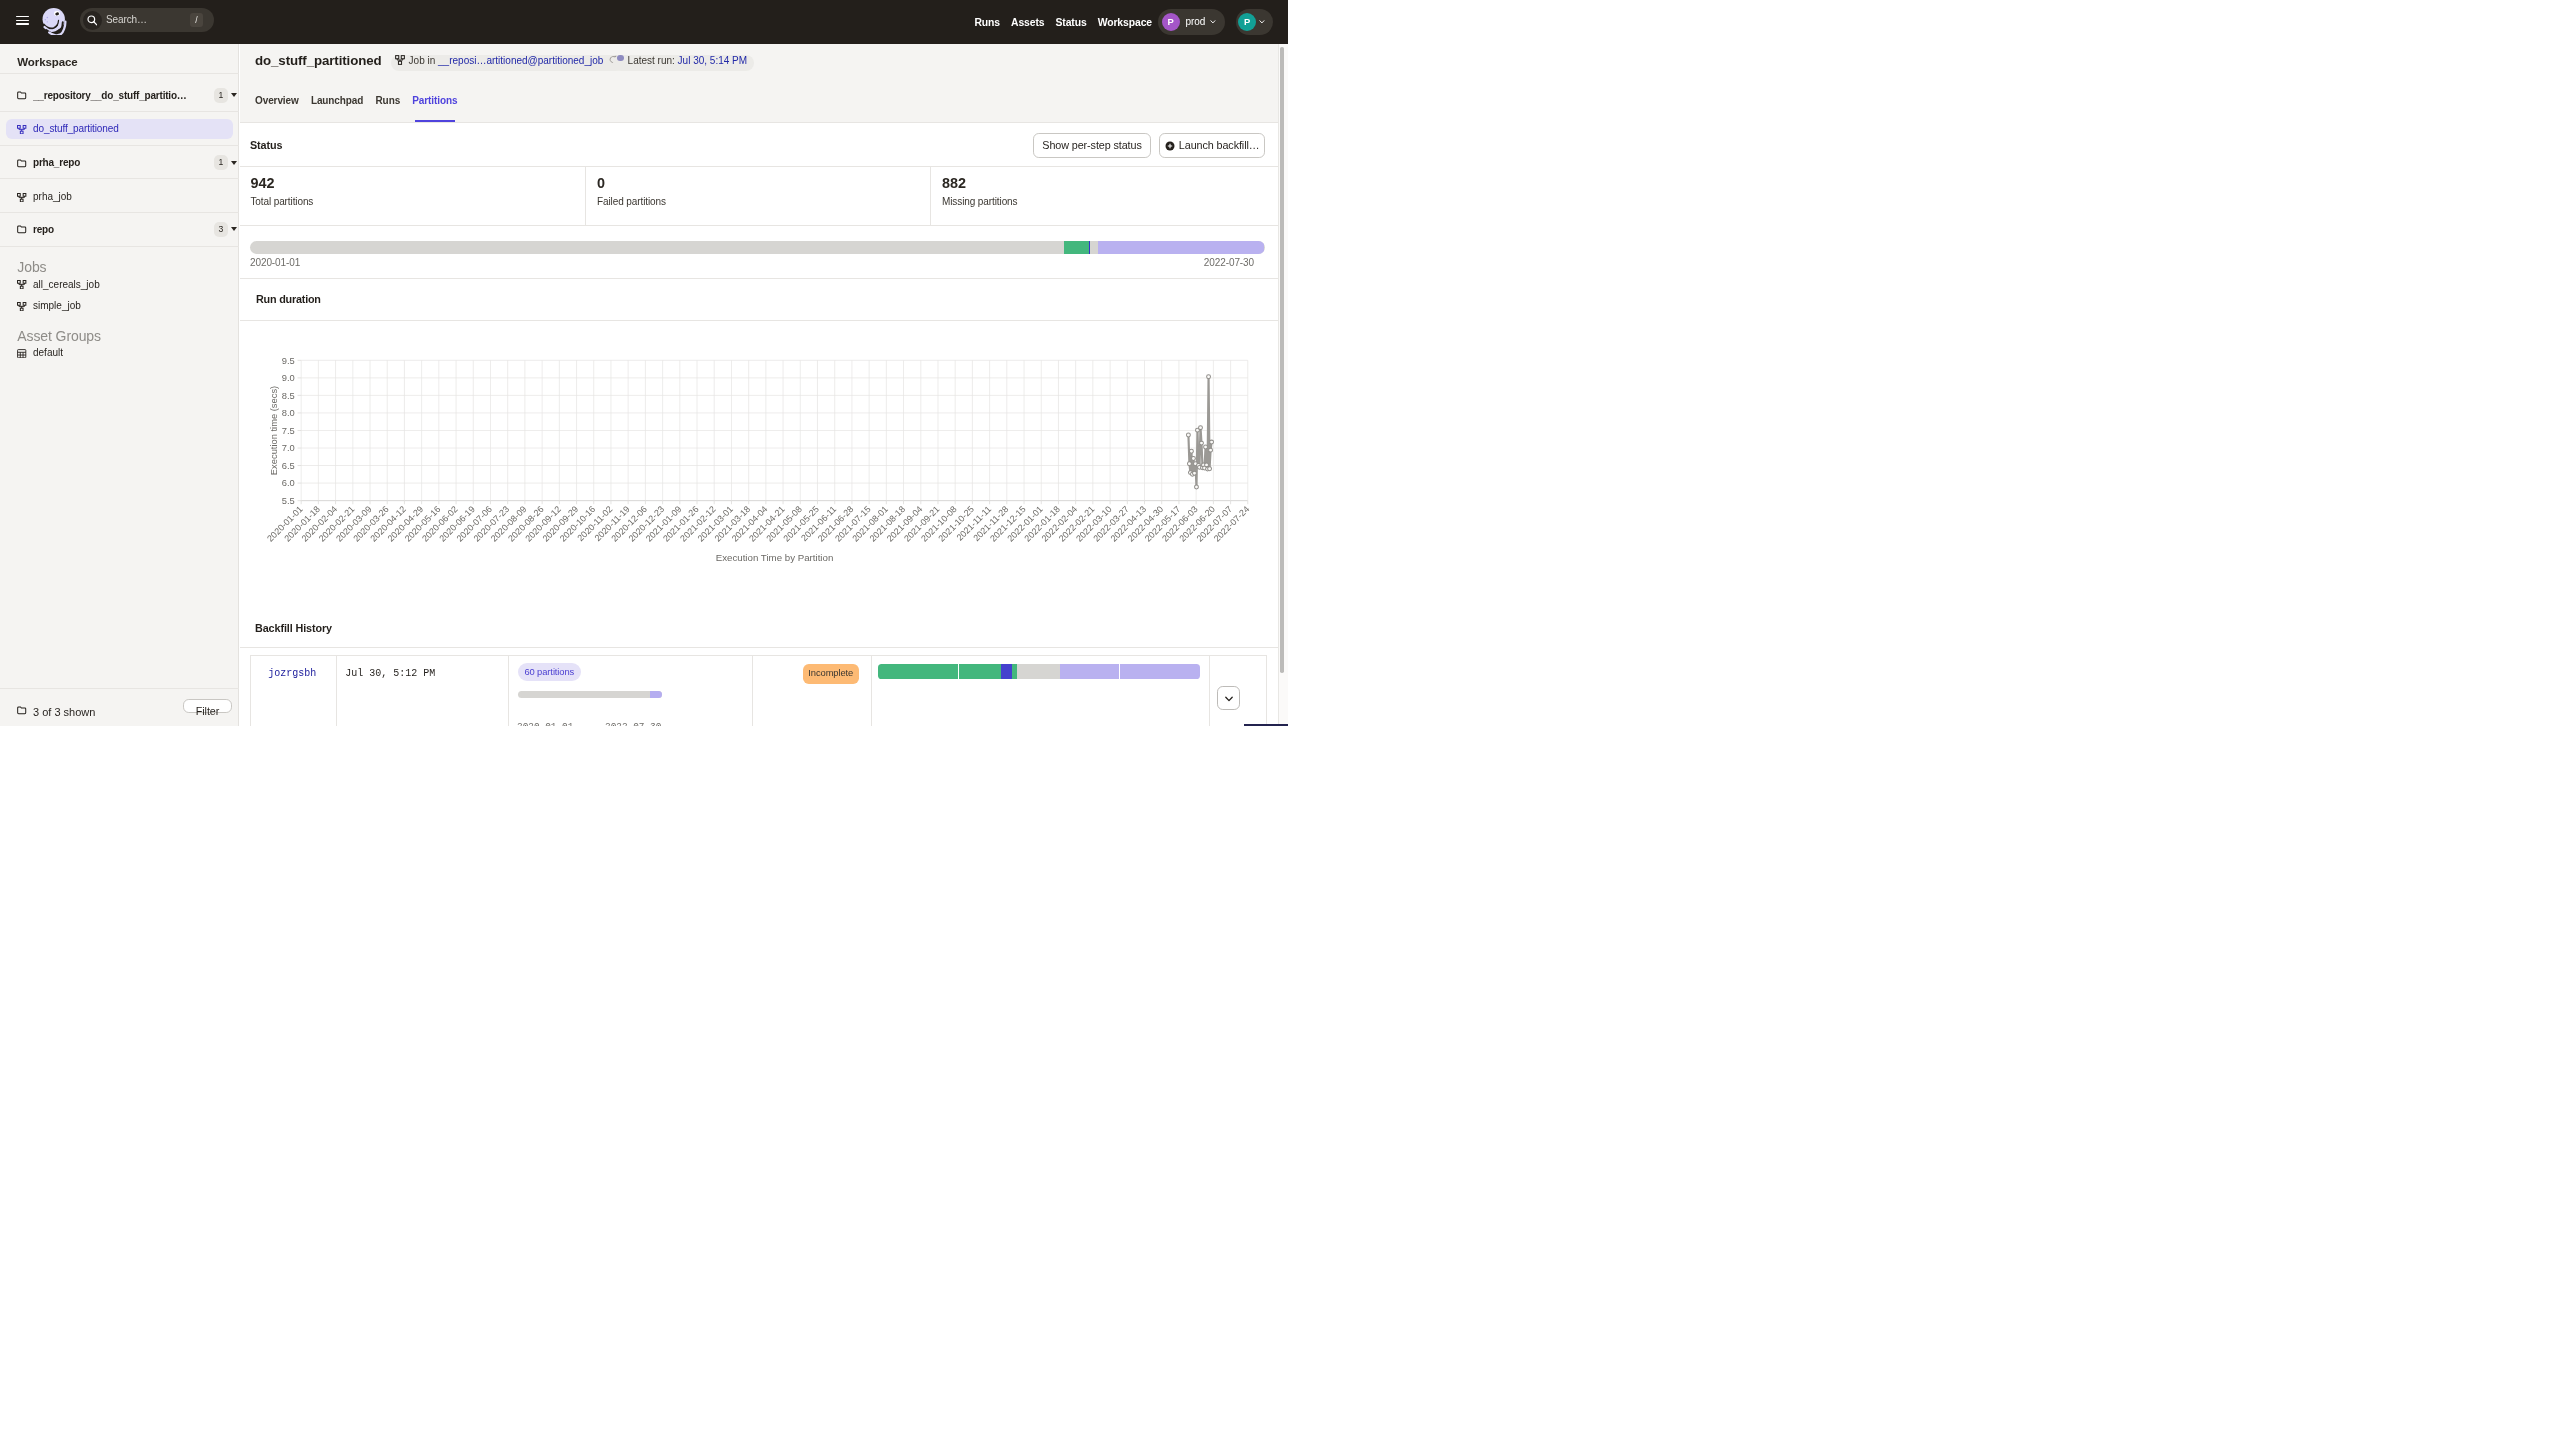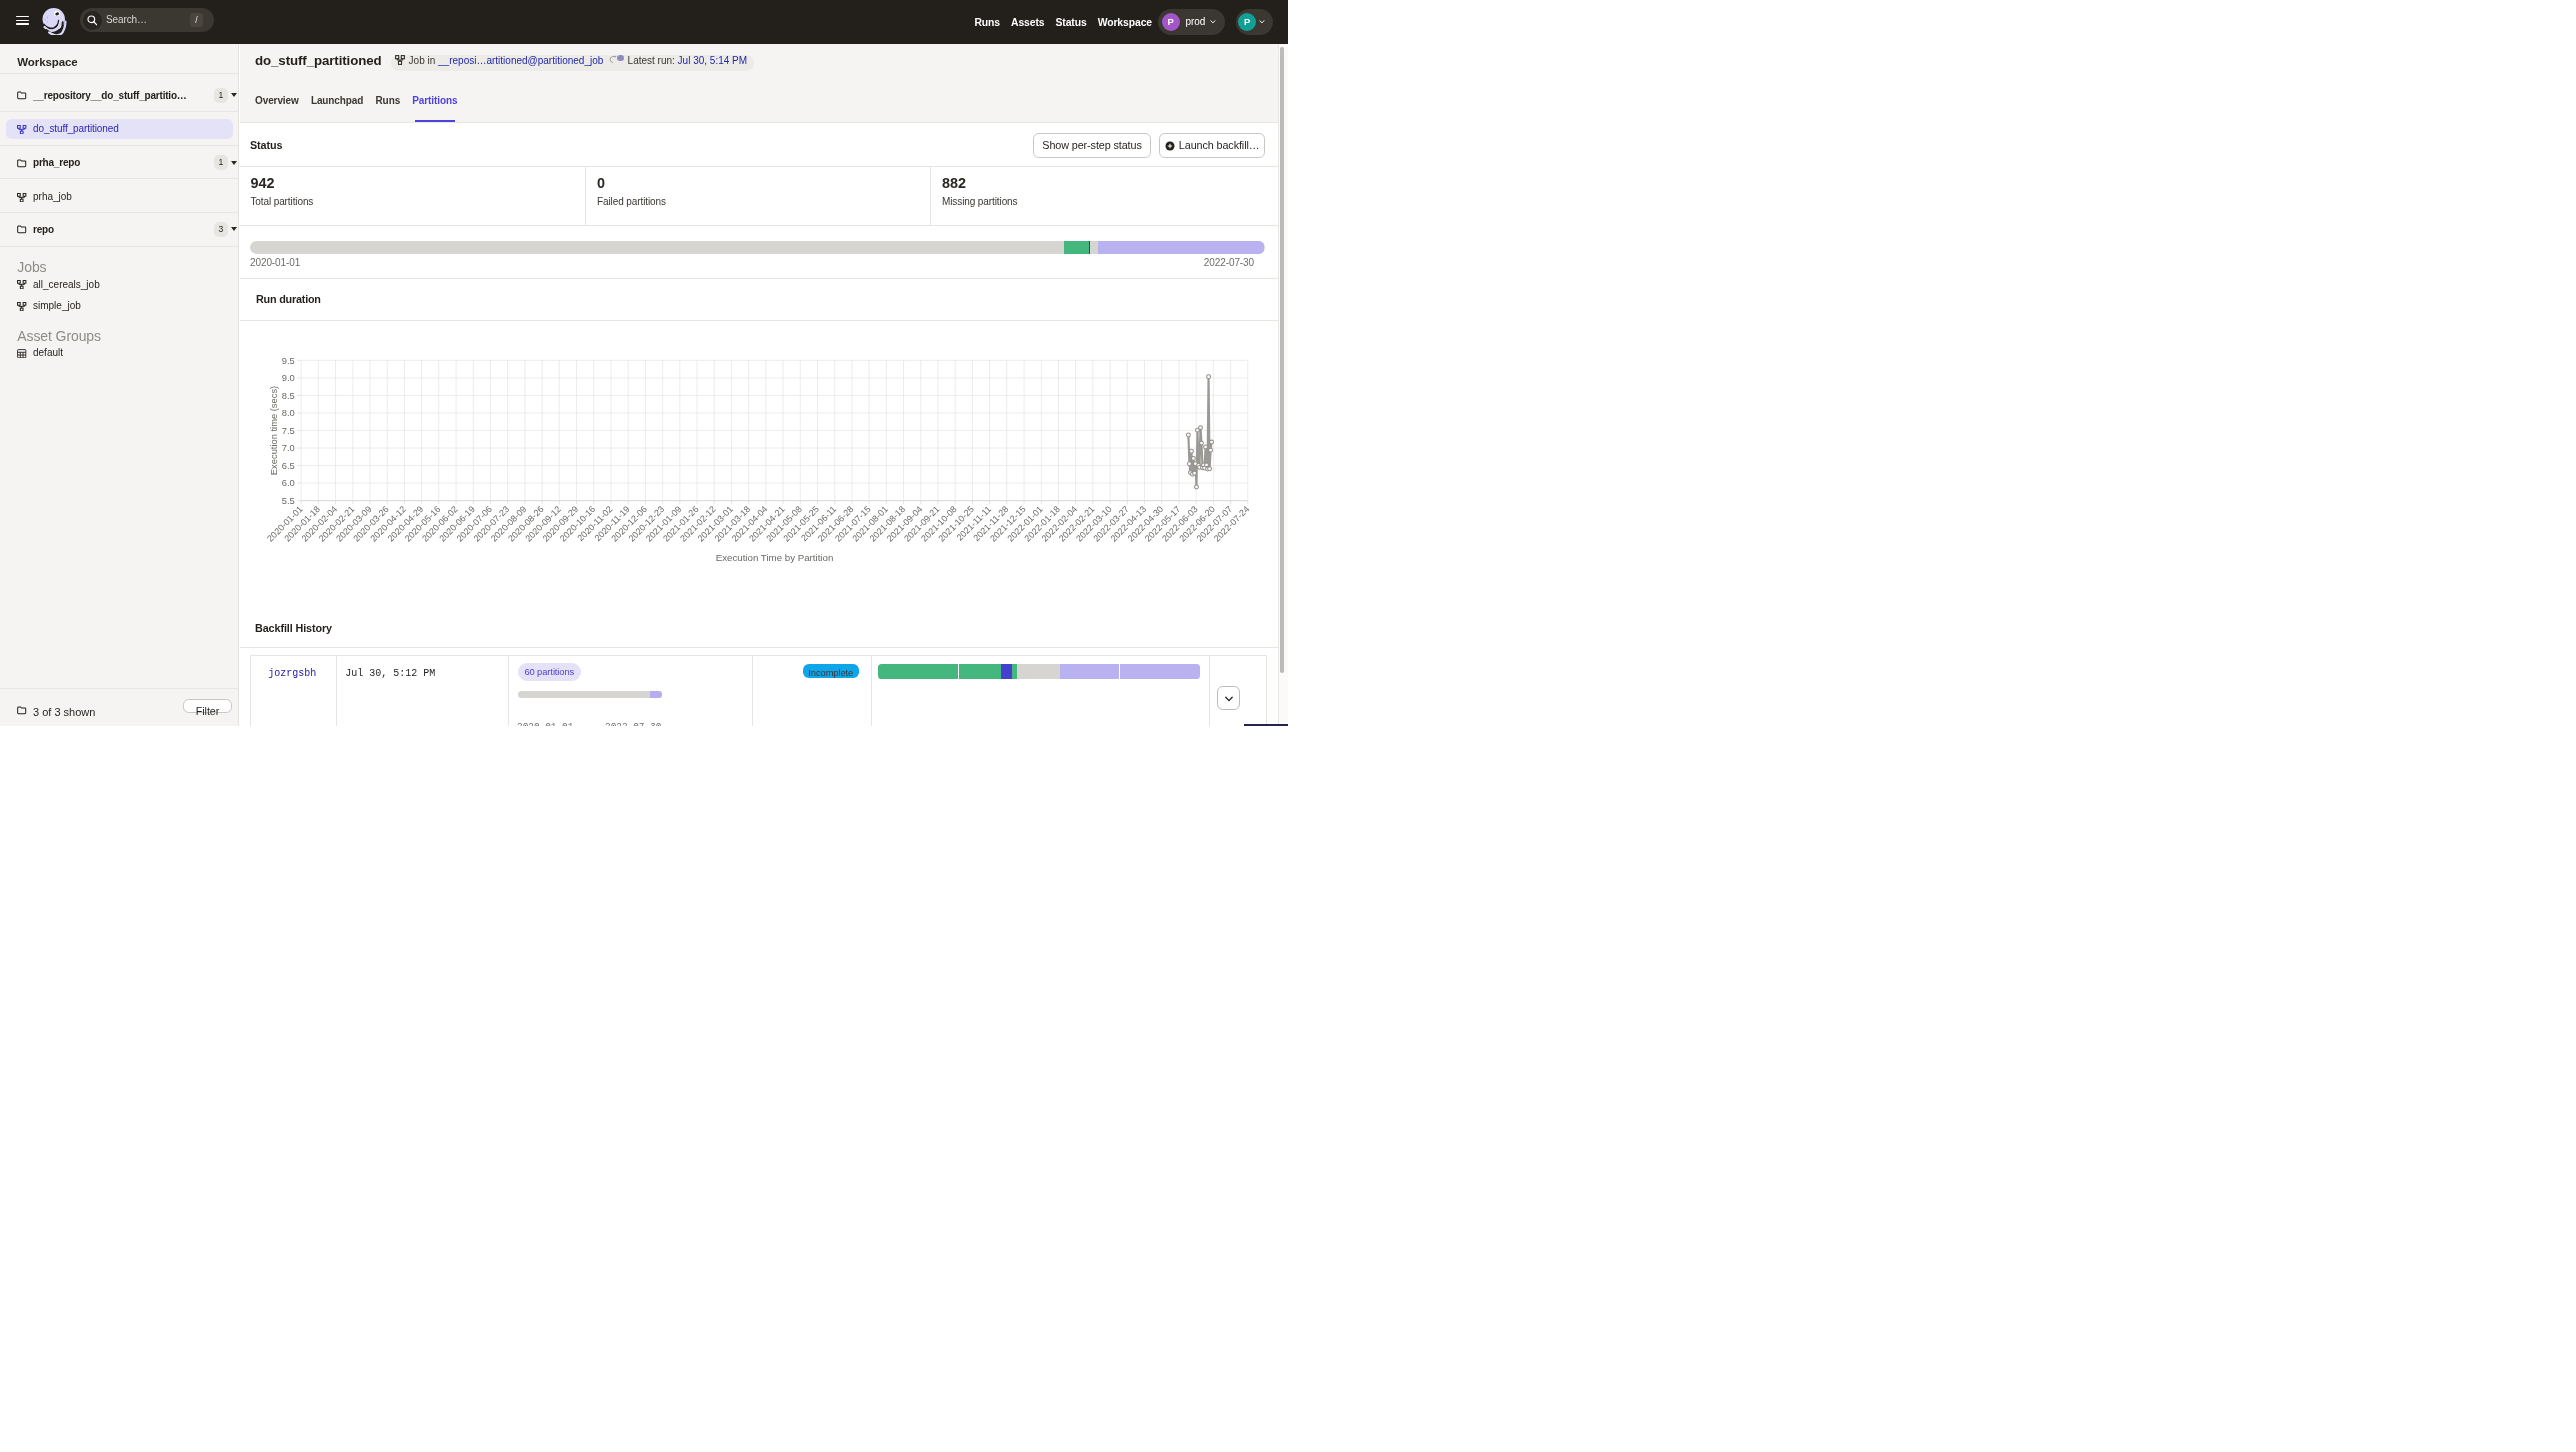--- a/index.html
+++ b/index.html
@@ -75,21 +75,21 @@
 #bfhdr { position:absolute; left:240px; top:608px; width:1038px; height:40px; border-bottom:0.7px solid #E7E5E2; }
 #bfhdr .cap { position:absolute; left:15px; top:14.4px; font-size:10.8px; font-weight:700; letter-spacing:-0.1px; }
 
 table#bft { position:absolute; left:250px; top:655px; width:1016px; border-collapse:collapse; table-layout:fixed; }
 #bft th { border:0.7px solid #E7E5E2; font-weight:400; color:#8C8A86; font-size:10px; text-align:left; height:22px; padding:0 11.5px 0 8.9px; letter-spacing:-0.1px; }
 #bft th:first-child { padding-left:17.3px; }
 #bft th:nth-child(5) { padding-left:6.3px; }
 #bft td { border:0.7px solid #E7E5E2; border-bottom:none; vertical-align:top; padding:0; }
 #bft .mono { font-family:"Liberation Mono", monospace; font-size:10px; }
 .badge60 { display:inline-block; background:#E5E2F8; color:#4B3FD1; border-radius:9px; height:18px; line-height:18px; padding:0 6.5px; font-size:9.4px; letter-spacing:-0.1px; }
-.badgeinc { display:inline-block; background:#0ea5e9; color:#3B3731; border-radius:5.8px; height:14px; line-height:17.6px; padding:0 5.8px; font-size:9.4px; letter-spacing:-0.1px; }
+.badgeinc { display:inline-block; background:#fdba74; color:#3B3731; border-radius:5.8px; height:20px; line-height:17.6px; padding:0 5.8px; font-size:9.4px; letter-spacing:-0.1px; }
 #minibar { position:relative; margin:9.7px 0 0 8.9px; width:144px; height:7.2px; background:#D6D5D2; border-radius:3.6px; overflow:hidden; }
 #minibar div { position:absolute; right:0; top:0; width:12px; height:7.2px; background:#B5ADF0; }
 .minidate { position:absolute; font-family:"Liberation Mono", monospace; font-size:9.4px; color:#6E6C68; top:721px; }
 #runbar { position:relative; margin:8.1px 0 0 6.1px; width:322px; height:14.7px; border-radius:3.6px; overflow:hidden; }
 #runbar div { position:absolute; top:0; height:14.7px; }
 #chevbtn { position:absolute; left:1217px; top:686px; width:23px; height:24px; background:#FFF; border:0.7px solid #BDBBB8; border-radius:5.8px; }
 
 
 #sbgutter { position:absolute; top:44px; right:0; width:10.4px; height:682px; background:#FBFAF9; border-left:0.7px solid #E8E7E4; }
 #sbthumb { position:absolute; top:47px; left:1280px; width:3.6px; height:626px; background:#BCBBB9; border-radius:1.8px; }

